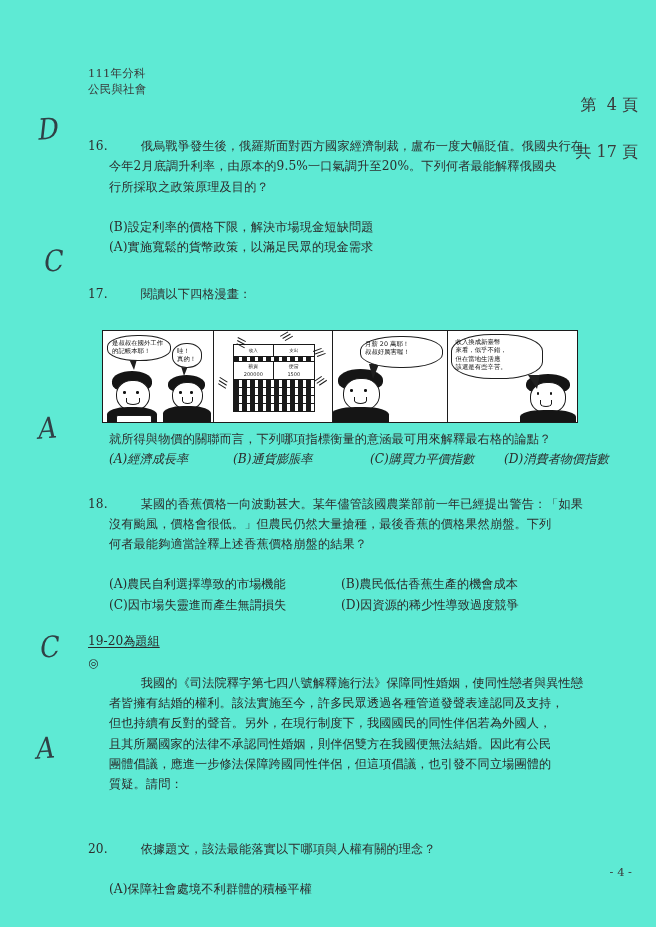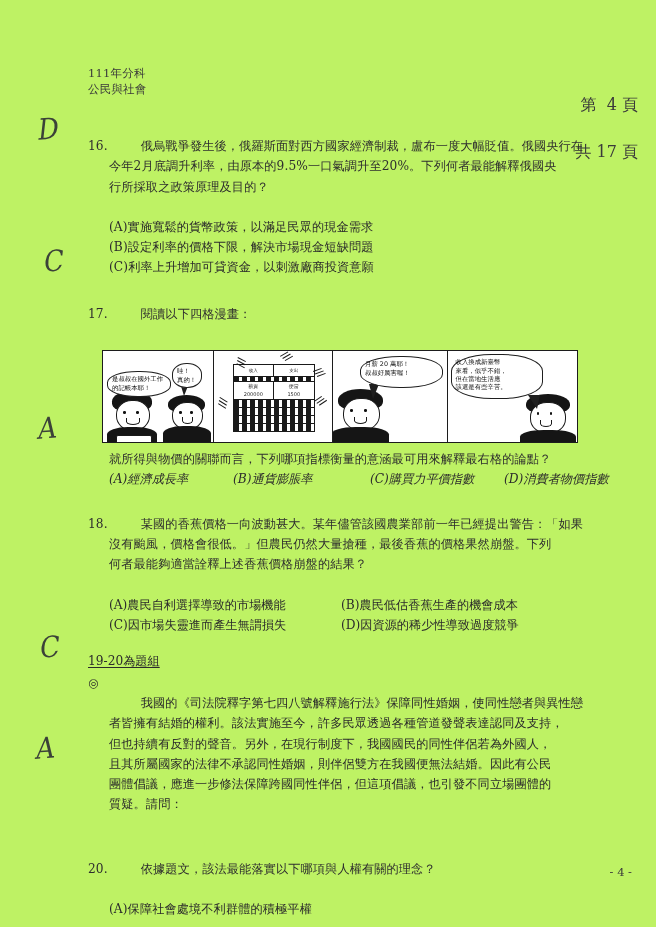--- a/index.html
+++ b/index.html
@@ -8,21 +8,21 @@
     background: #ffffff;
   }
   body {
     font-family: "DejaVu Serif", "Liberation Serif", serif;
     color: #2b2b2b;
   }
   .page {
     position: relative;
     width: 656px;
     height: 927px;
-    background: #bef264;
+    background: #5eead4;
     overflow: hidden;
   }
 
   
   .hdr {
     position: absolute;
     top: 66px;
     left: 0;
     right: 0;
     height: 40px;
@@ -318,34 +318,33 @@
   <div class="mark" style="left:36px; top:733px;">A</div>
 
   <div class="col">
 
     <div class="q">
       <div class="q-line q-stem">
         <span class="num">16.</span><span>俄烏戰爭發生後，俄羅斯面對西方國家經濟制裁，盧布一度大幅貶值。俄國央行在
 今年2月底調升利率，由原本的9.5%一口氣調升至20%。下列何者最能解釋俄國央
 行所採取之政策原理及目的？</span>
       </div>
+      <div class="opt">(B)設定利率的價格下限，解決市場現金短缺問題</div>
       <div class="opt">(A)實施寬鬆的貨幣政策，以滿足民眾的現金需求</div>
-      <div class="opt">(B)設定利率的價格下限，解決市場現金短缺問題</div>
-      <div class="opt">(C)利率上升增加可貸資金，以刺激廠商投資意願</div>
     </div>
 
     <div class="q" style="margin-top:6px;">
       <div class="q-line q-stem">
         <span class="num">17.</span><span>閱讀以下四格漫畫：</span>
       </div>
 
       <div class="comic">
 
         <div class="panel p1">
-          <div class="bubble" style="left:4px; top:20px; width:64px; height:26px;">是叔叔在國外工作
+          <div class="bubble" style="left:4px; top:4px; width:64px; height:26px;">是叔叔在國外工作
 的記帳本耶！</div>
           <div class="tail" style="left:26px; top:28px;
                border-left:5px solid transparent; border-right:3px solid transparent;
                border-top:11px solid #1f1f1f;"></div>
           <div class="bubble" style="left:69px; top:12px; width:30px; height:25px;">哇！
 真的！</div>
           <div class="tail" style="left:78px; top:35px;
                border-left:3px solid transparent; border-right:4px solid transparent;
                border-top:10px solid #1f1f1f;"></div>
 

